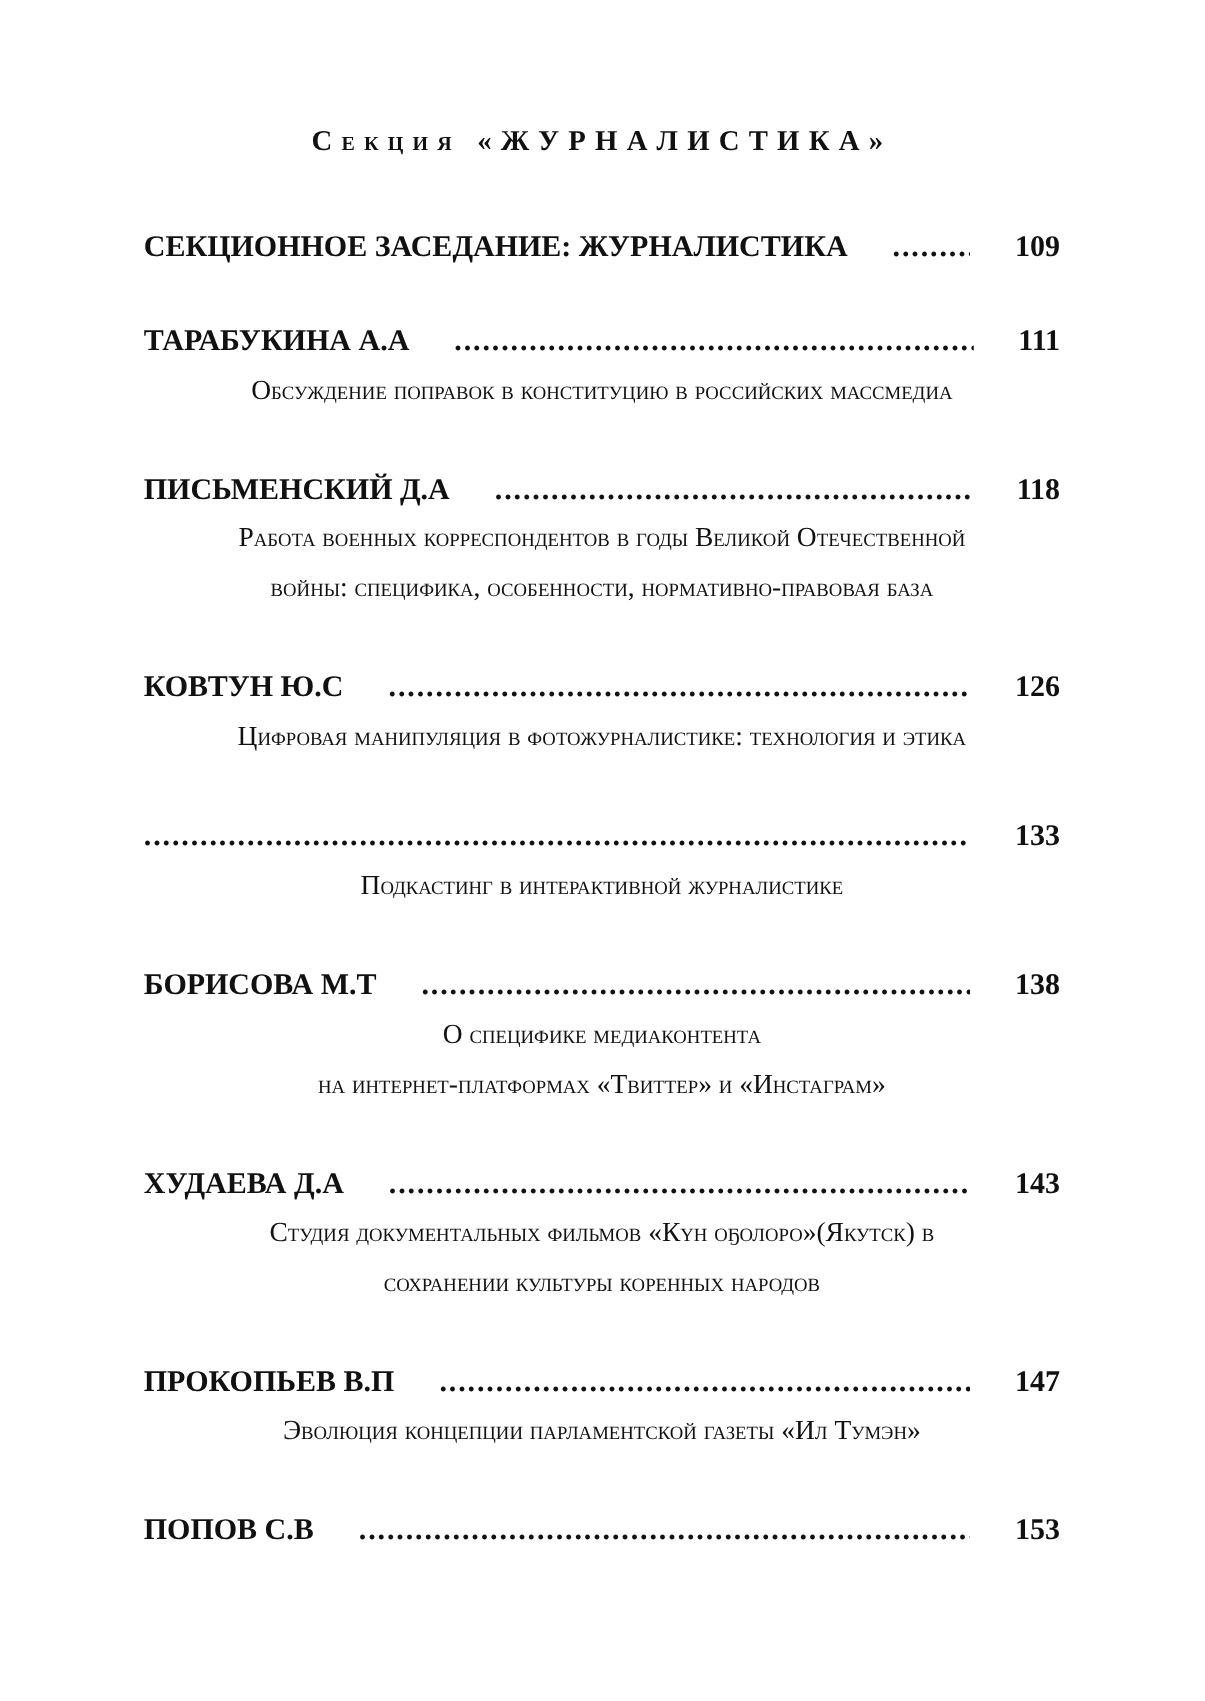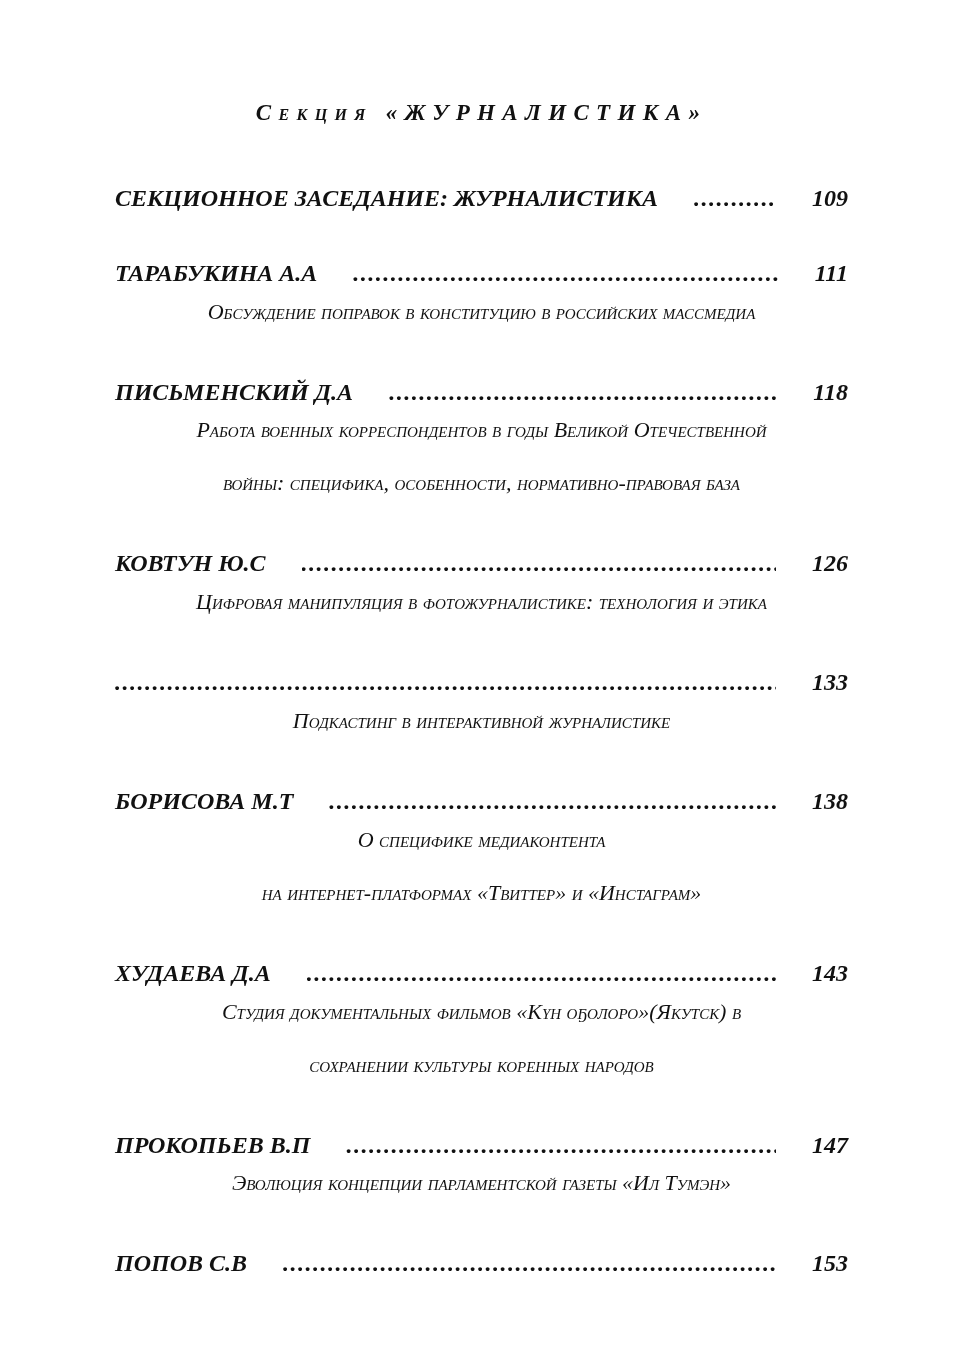--- a/index.html
+++ b/index.html
@@ -13,21 +13,20 @@
     font-family: "Liberation Serif", "DejaVu Serif", serif;
     color: #111111;
     overflow: hidden;
   }
   .page {
     box-sizing: border-box;
     width: 964px;
     height: 1361px;
     padding: 100px 116px 40px 115px;
     background: #ffffff;
-    font-style: italic;
   }
   .section-title {
     margin: 0 0 58px 0;
     text-align: center;
     font-size: 23px;
     font-weight: bold;
     font-variant: small-caps;
     letter-spacing: 0.32em;
     color: #111111;
   }
@@ -63,21 +62,21 @@
     text-align: center;
     font-size: 22px;
     font-variant: small-caps;
     line-height: 40px;
     color: #111111;
   }
   .entry-title:first-of-type {
     margin-top: 16px;
   }
   .entry-title + .entry-title {
-    margin-top: 13px;
+    margin-top: 0;
   }
 </style>
 </head>
 <body>
 
 <div class="page">
   <h1 class="section-title">Секция «ЖУРНАЛИСТИКА»</h1>
   <div id="toc">
       <div class="toc-entry">
         <div class="entry-row">

